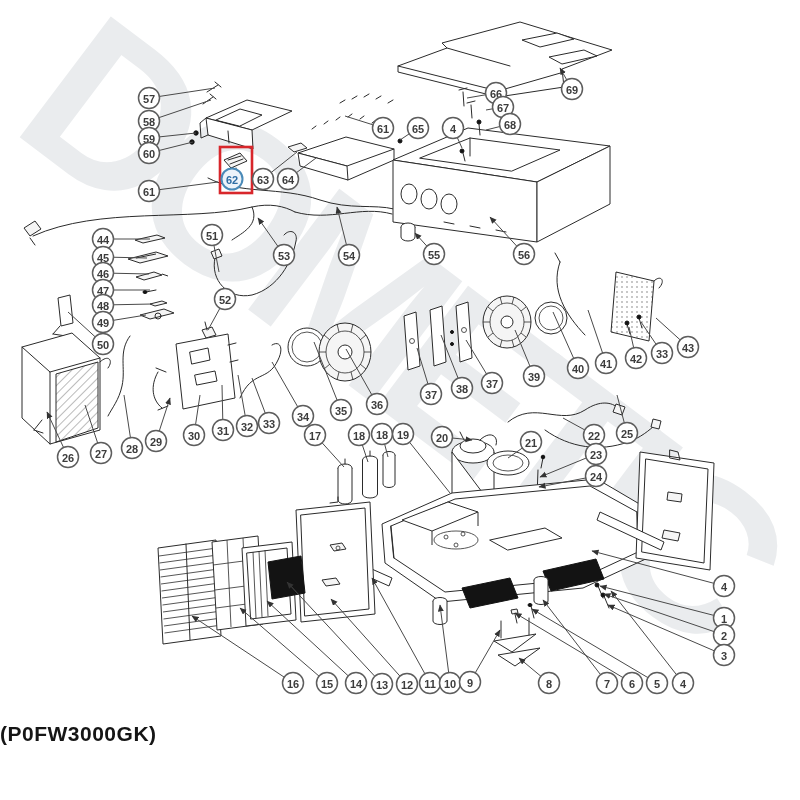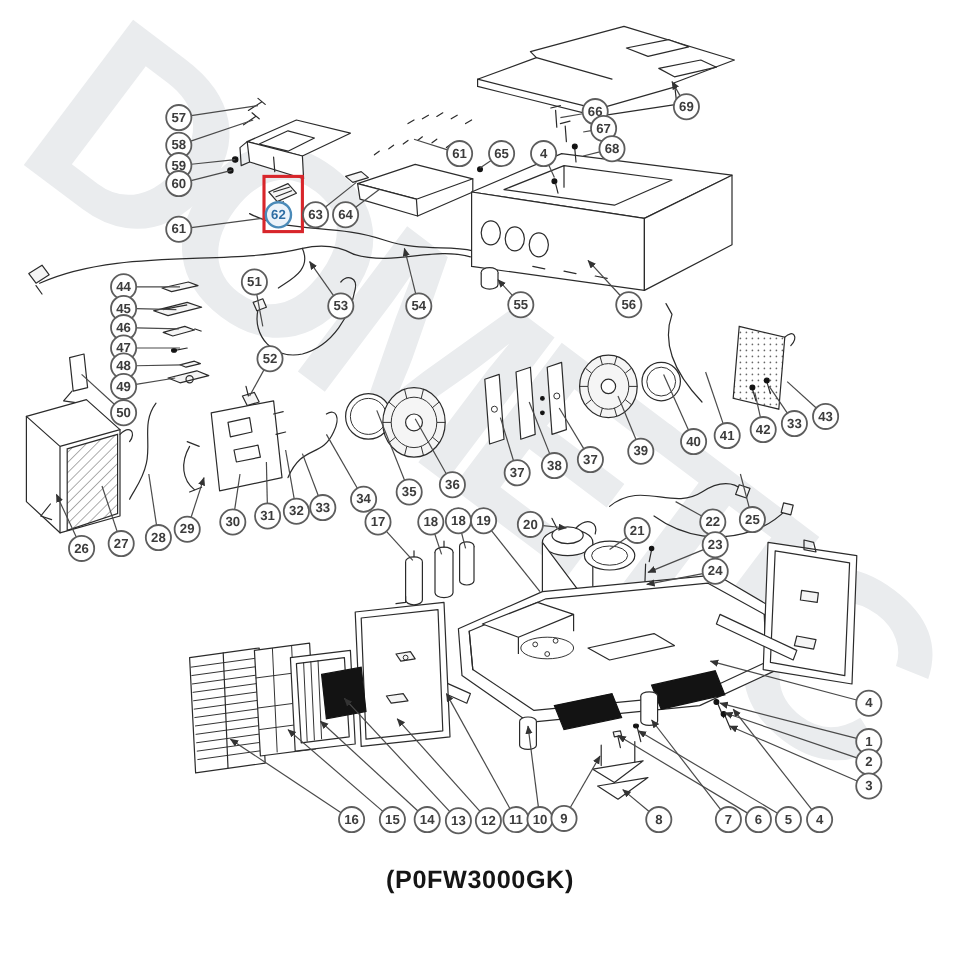--- a/index.html
+++ b/index.html
@@ -18,21 +18,21 @@
   .fl{fill:#f5f5f5;stroke:#2b2b2b;stroke-width:1;stroke-linejoin:round;}
   .dk{fill:#131313;stroke:#131313;stroke-width:1;}
   .thin{fill:none;stroke:#2b2b2b;stroke-width:0.8;}
   .leader{stroke:#4a4a4a;stroke-width:1;fill:none;}
   .bubble{fill:#ffffff;stroke:#5d5d5d;stroke-width:1.5;}
   .bubble.hl{fill:#ecf3fa;stroke:var(--blue,#4a8ab8);stroke-width:2;}
   .num{font:700 11px "Liberation Sans",sans-serif;fill:#3c3c3c;
        text-anchor:middle;dominant-baseline:central;}
   .num.hl{fill:var(--blue-text,#2e6da4);}
   #hl-box{fill:none;stroke:var(--red,#d8262b);stroke-width:2.6;}
-  .caption{position:absolute;top:722px;left:0;width:100%;text-align:center;
+  .caption{position:absolute;top:722px;left:0;width:100%;text-align:left;
     font:700 21px "Liberation Sans",sans-serif;color:#151515;
     letter-spacing:0.5px;z-index:2;}
 </style>
 </head>
 <body>
 
 <div class="stage">
   <div class="watermark" style="color: rgb(234, 236, 238);">DOMETIC</div>
 
   <svg class="art" width="800" height="800" viewBox="0 0 800 800">

